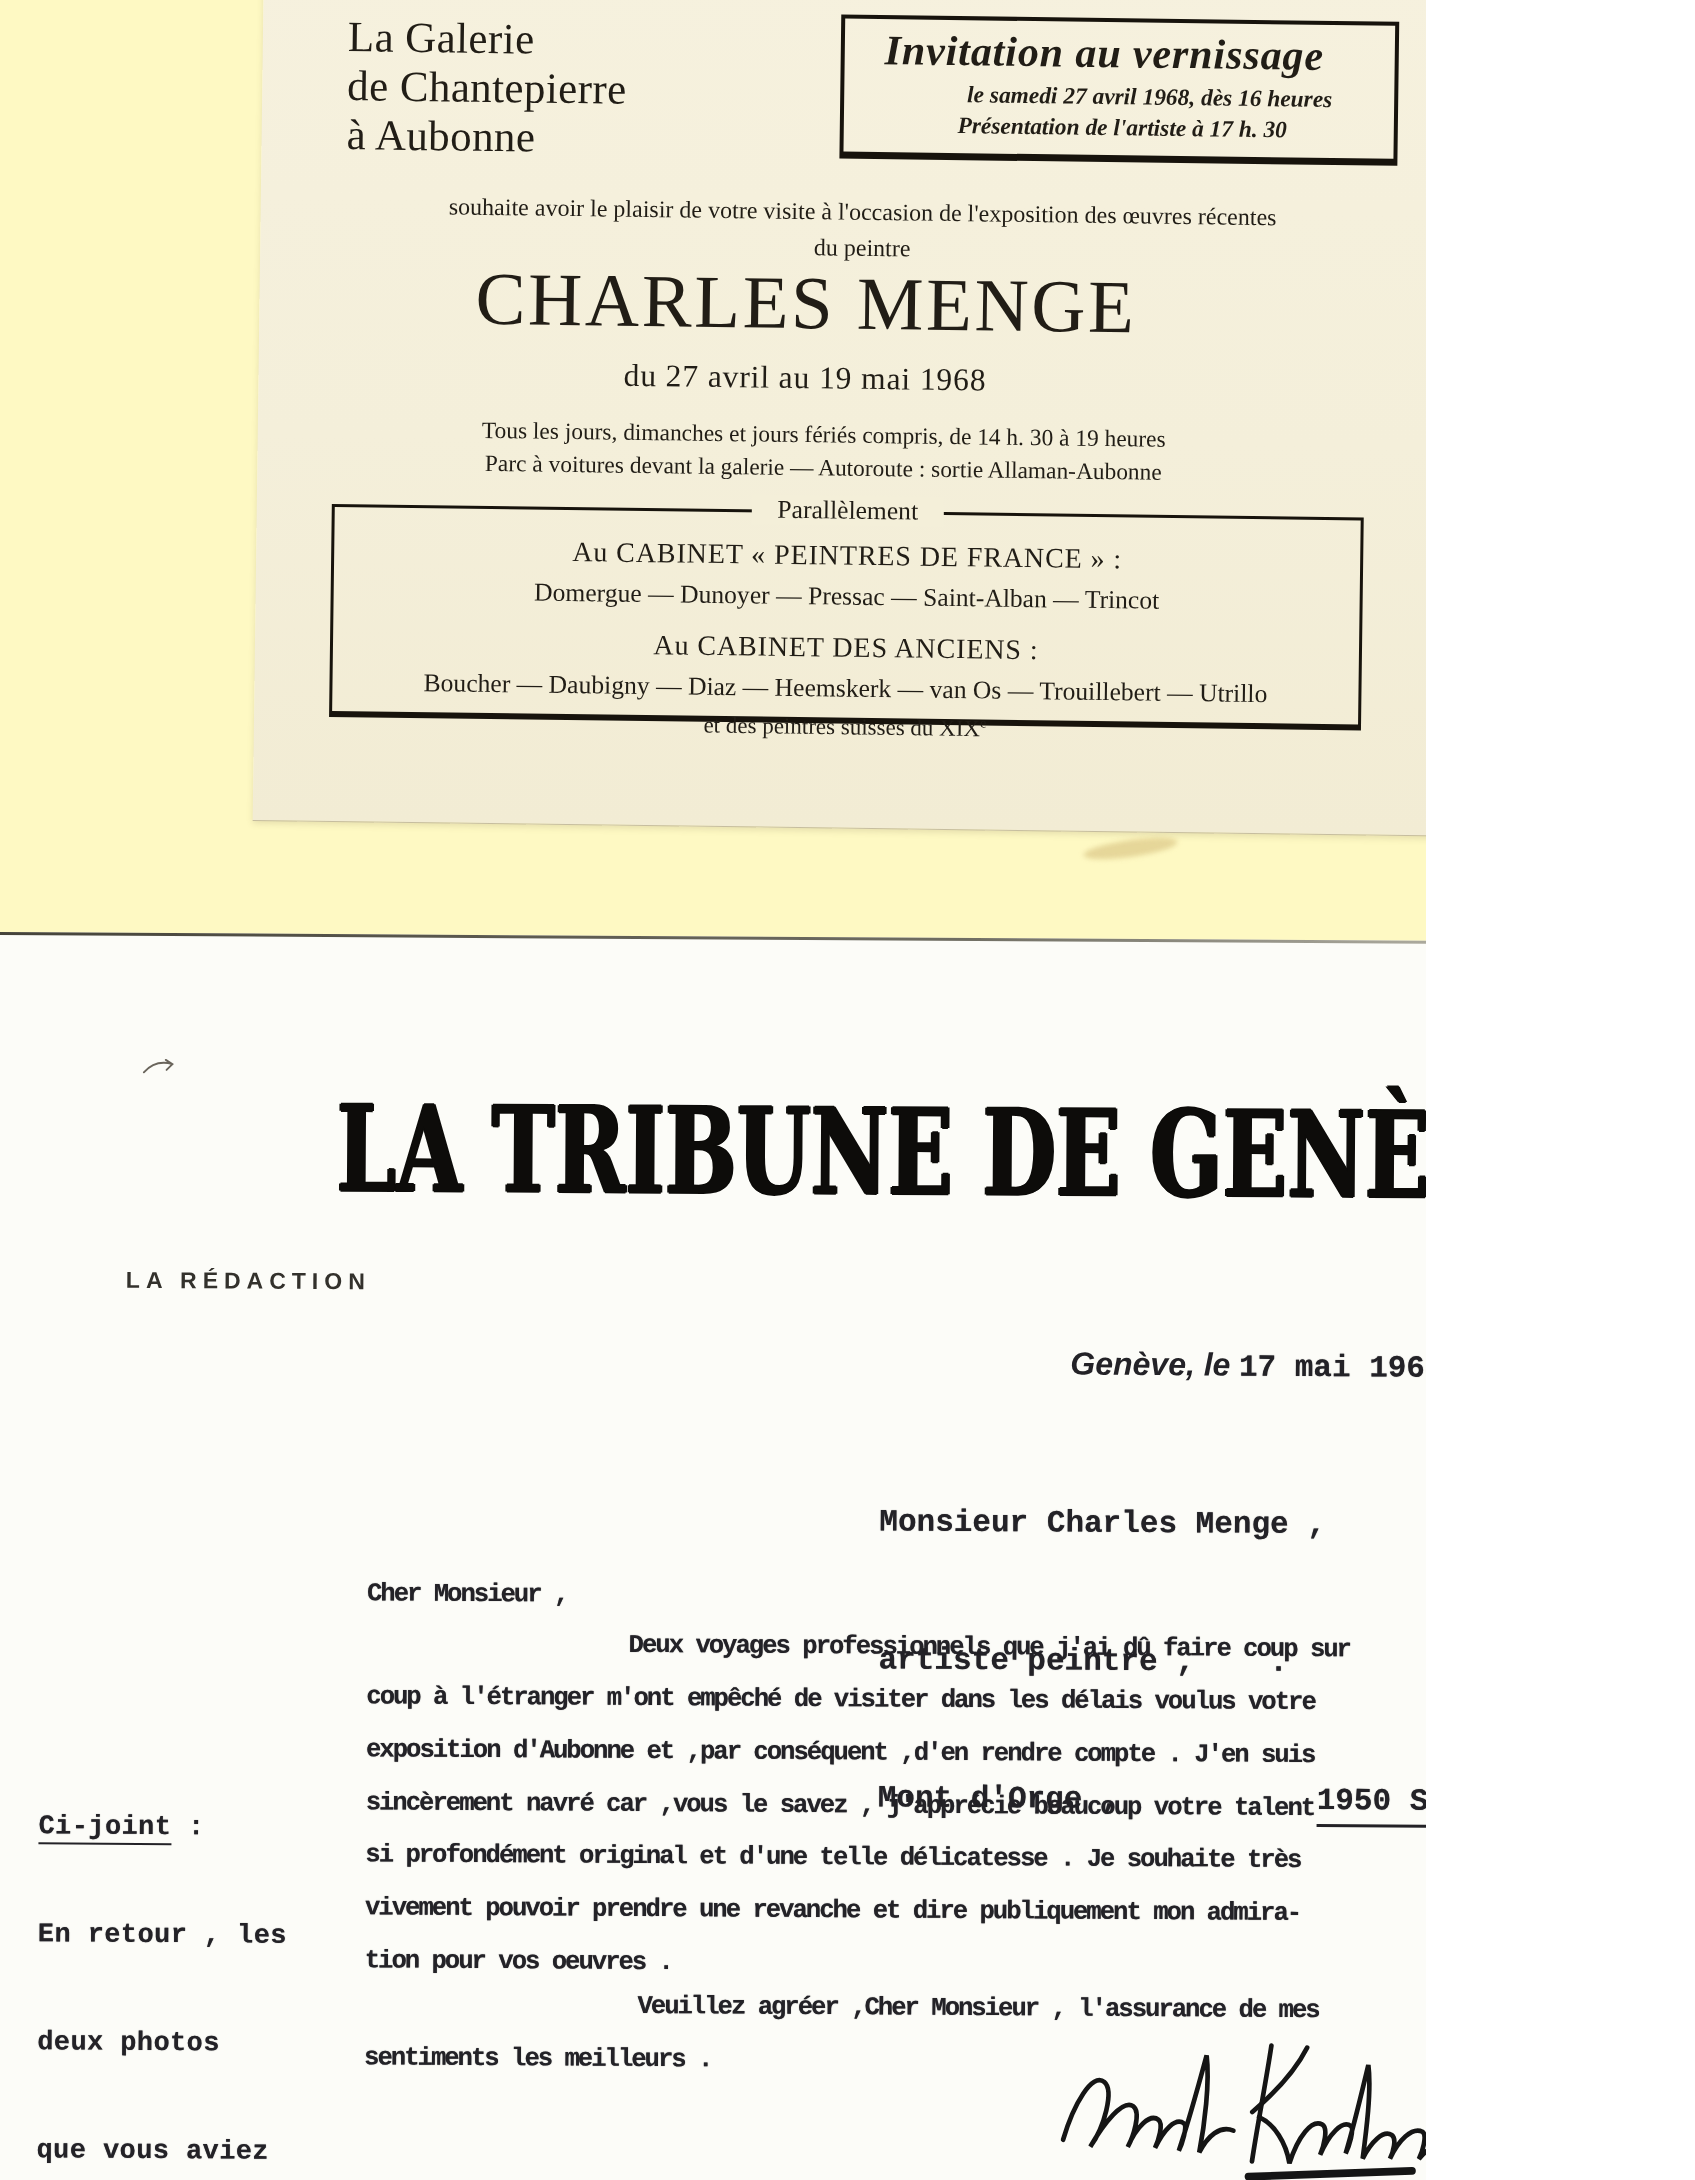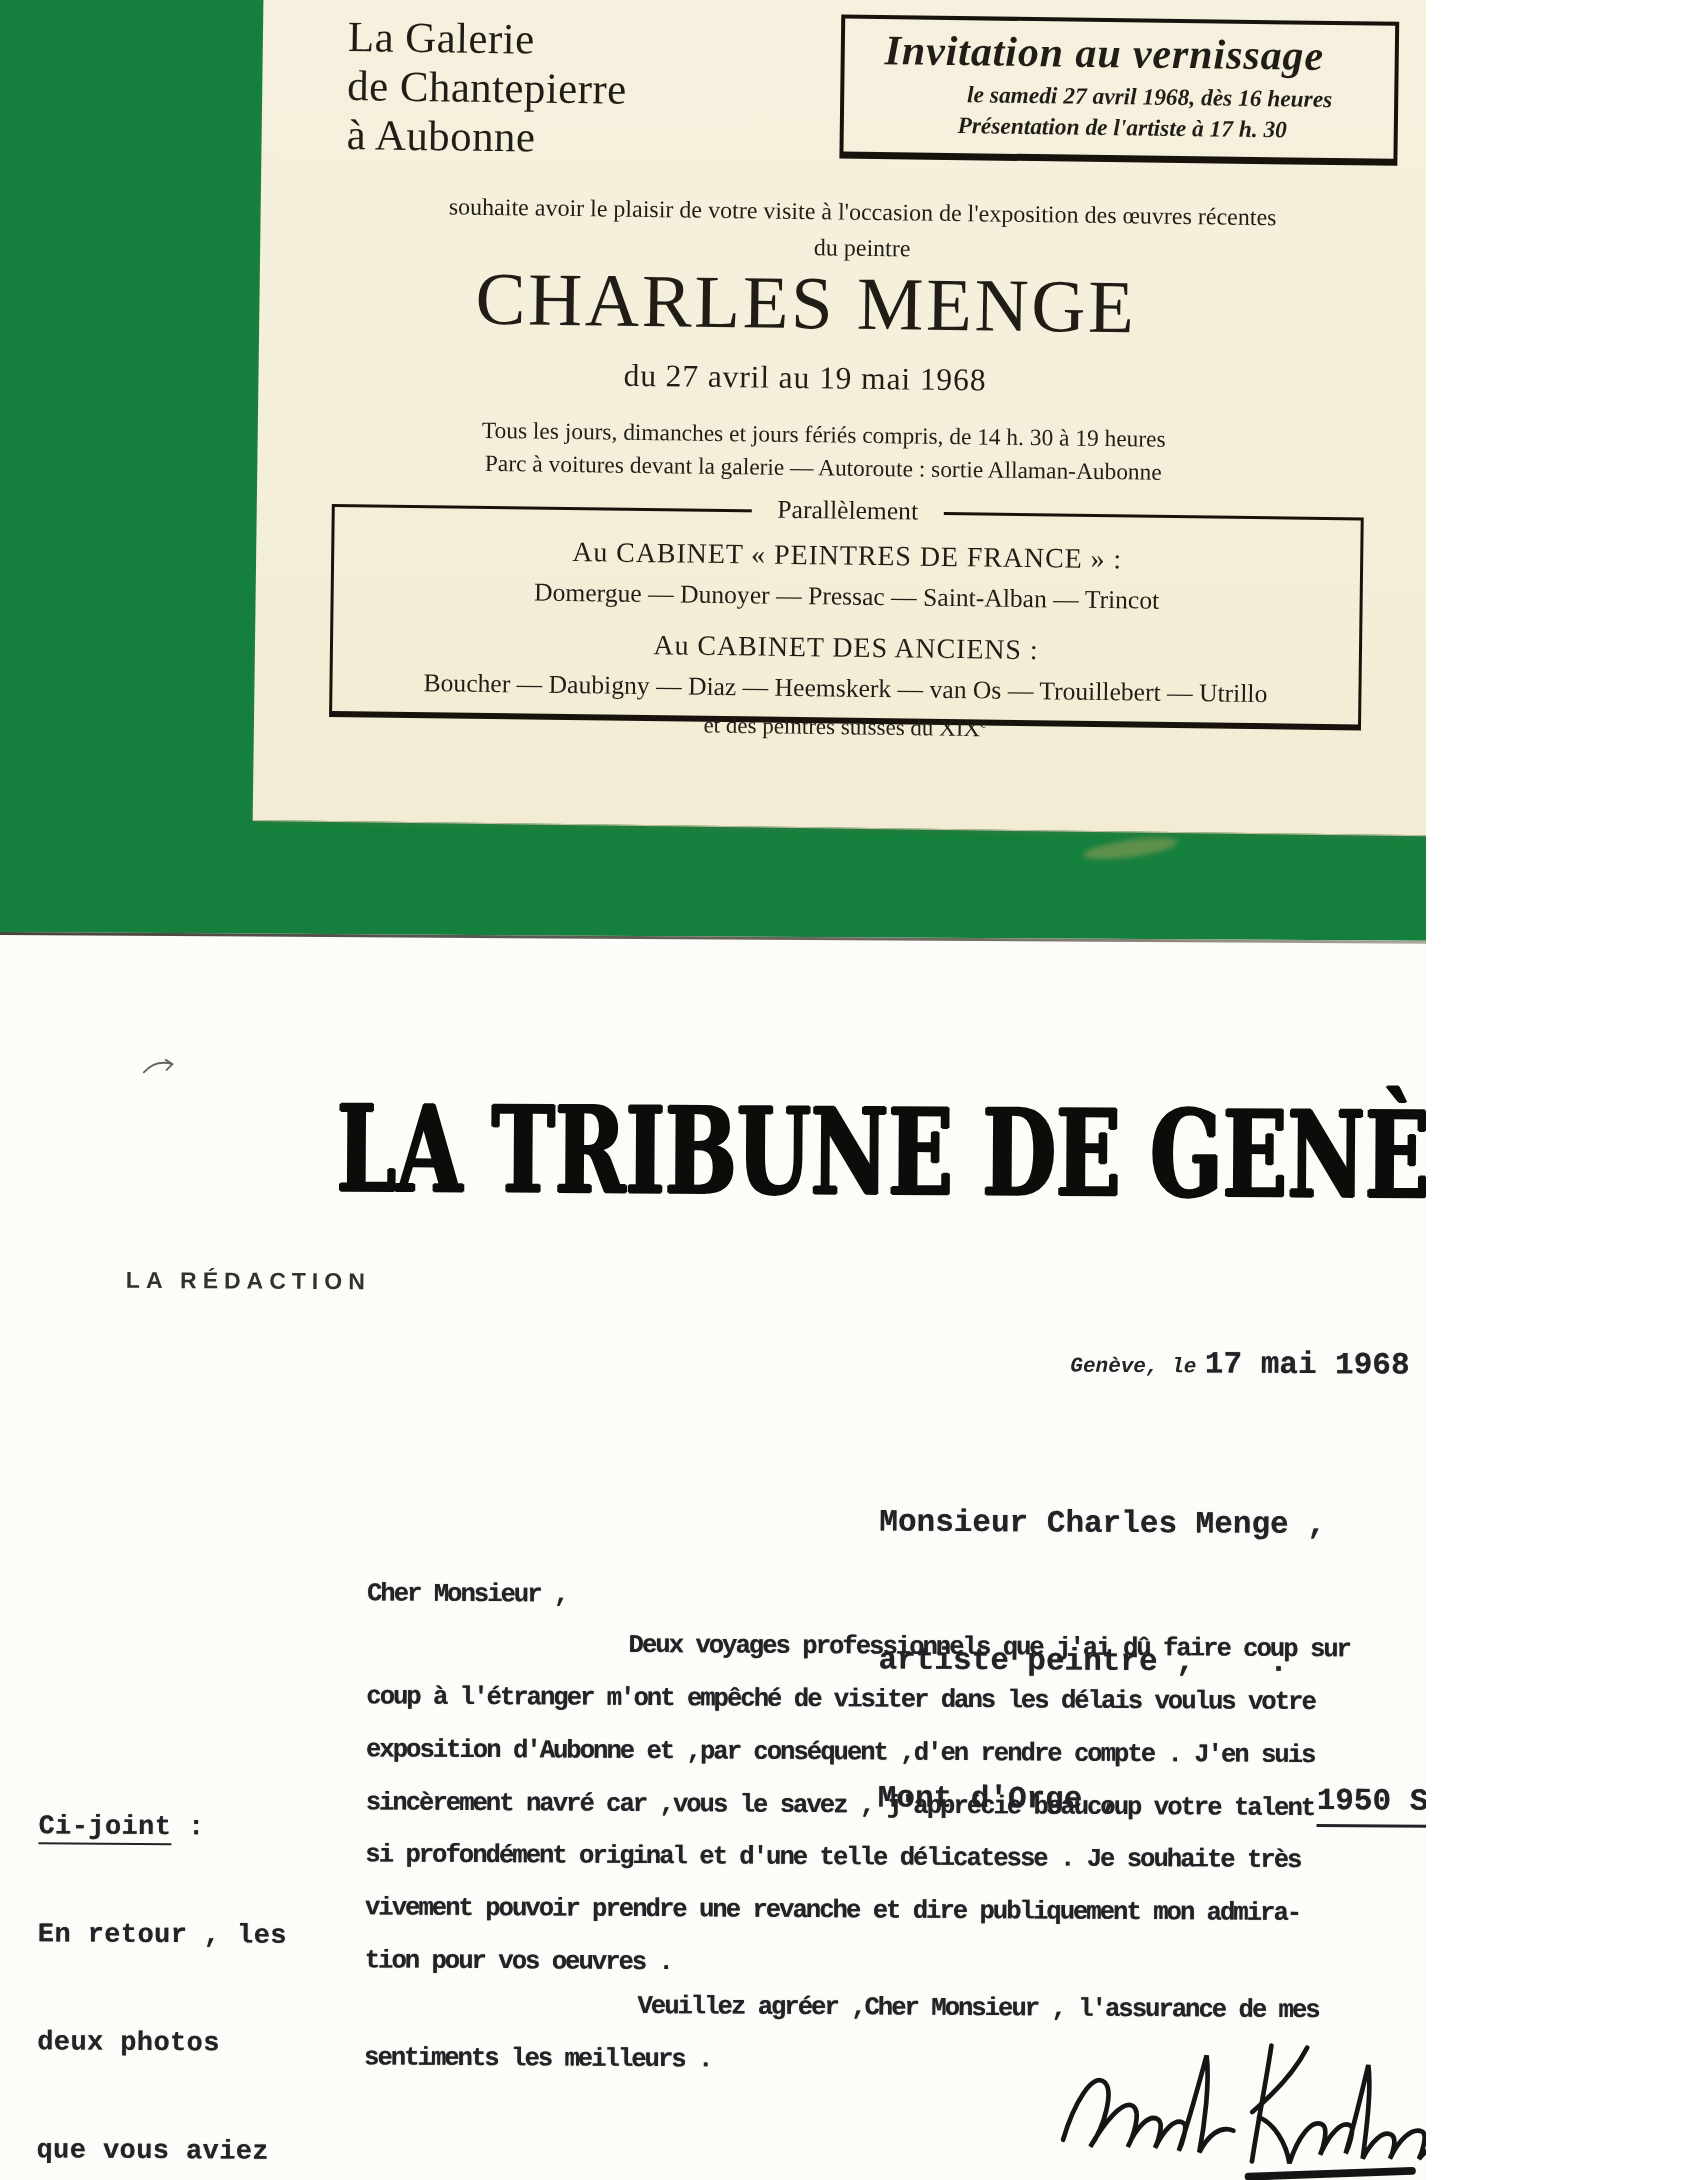--- a/index.html
+++ b/index.html
@@ -1,16 +1,16 @@
 <!DOCTYPE html>
 <html style="font-size:13.6px"><head>
 <meta charset="utf-8">
 <style>
   html,body { margin:0; padding:0; }
-  .page { position:relative; width:1426px; height:2181px; background:#15803d; overflow:hidden;
+  .page { position:relative; width:1426px; height:2181px; background:#fef9c3; overflow:hidden;
           font-family:"Liberation Serif", serif; }
 
   
   .card { position:absolute; left:264px; top:-44px; width:1204px; height:864px;
           background:linear-gradient(180deg,#f6f1de 0%,#f4efda 55%,#f2ecd4 100%);
           transform:rotate(0.75deg); transform-origin:0 0;
           border-right:1.7px solid #ddd6bf; border-bottom:1.7px solid #c6bd9f;
           box-shadow:0 2.6px 6px rgba(120,110,80,.18); color:#211d16; }
   .gallery-name { position:absolute; left:85px; top:55px; font-size:43px; line-height:49px; letter-spacing:0.4px; }
   .invite-box { position:absolute; left:578px; top:51px; width:550px; height:133px;
@@ -47,21 +47,21 @@
                  background:linear-gradient(90deg,#45433a,#6f6d62 55%,#a7a599 80%,#cfcdc2); }
   .masthead { position:absolute; left:348px; top:155px; font-family:"DejaVu Serif",serif; font-weight:bold;
               font-size:101px; line-height:1; white-space:nowrap; color:#0d0c0a;
               transform:scale(0.84,1.18); transform-origin:0 0;
               text-shadow:1.7px 0 0 #0d0c0a,-1.7px 0 0 #0d0c0a,0 0.9px 0 #0d0c0a,0 -0.9px 0 #0d0c0a; }
   .redaction { position:absolute; left:138px; top:334px; font-family:"Liberation Sans",sans-serif;
                font-weight:bold; font-size:23px; letter-spacing:6px; color:#33312c; }
   .mono { font-family:"Liberation Mono",monospace; font-weight:bold; white-space:pre;
           text-shadow:0 0 0.9px rgba(35,34,40,.7); }
   .dateline { position:absolute; left:1083px; top:407px; white-space:pre; }
-  .dateline .pre { font-family:Liberation Mono, monospace; font-style:italic; font-weight:bold; font-size:21px; }
+  .dateline .pre { font-family:Liberation Sans, sans-serif; font-style:italic; font-weight:bold; font-size:32px; }
   .dateline .dt { font-size:31px; margin-left:8.5px; }
   .recipient { position:absolute; left:893px; top:470px; font-size:31px; line-height:46px; }
   .recipient .rline { position:relative; }
   .city { position:absolute; left:439px; top:0; border-bottom:3.4px solid #232227; padding-bottom:0px; }
   .salutation { position:absolute; left:381px; top:645px; font-size:25.6px; letter-spacing:-2px; }
   .bodyline { position:absolute; left:381px; font-size:25.6px; letter-spacing:-2px; }
   .cijoint { position:absolute; left:54px; top:804px; font-size:27px; letter-spacing:0.4px; line-height:36px; }
   .cijoint .u { border-bottom:2.6px solid #232227; padding-bottom:0.9px; }
   .closing1 { left:654px; }
   .closing2 { left:381px; }

